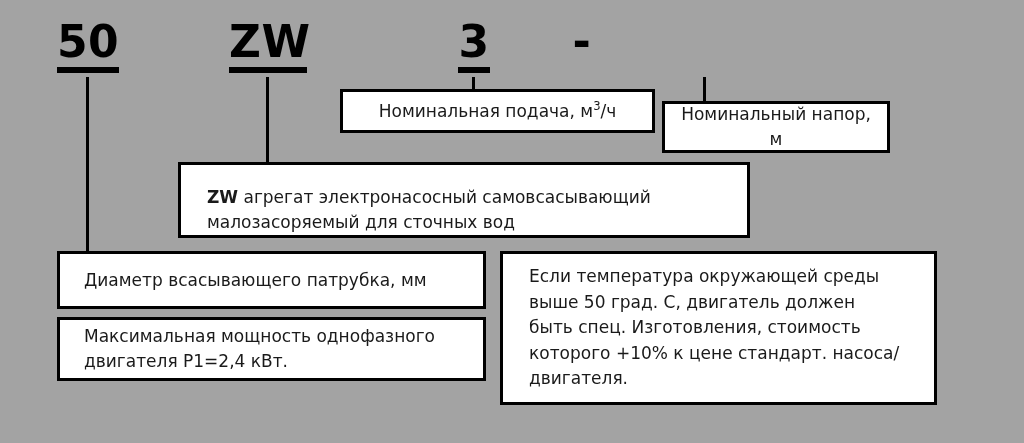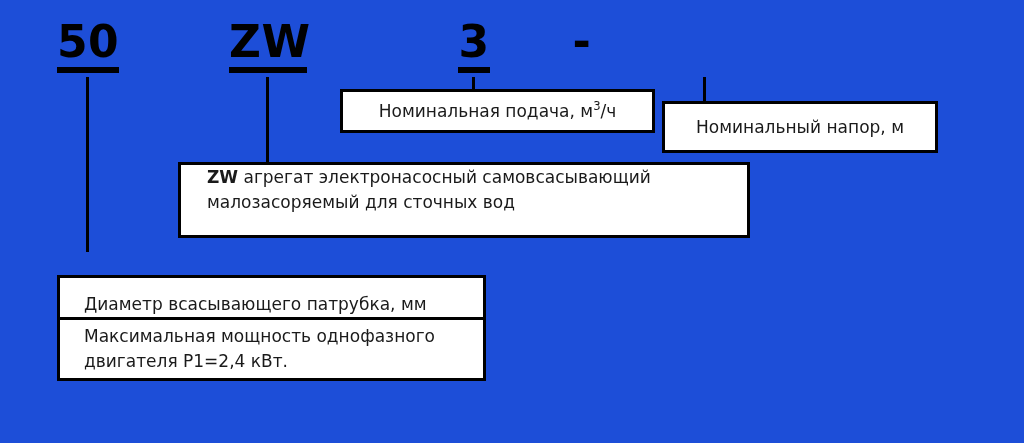--- a/index.html
+++ b/index.html
@@ -7,21 +7,21 @@
     padding: 0;
     background: #ffffff;
   }
   body {
     font-family: "DejaVu Sans", "Liberation Sans", sans-serif;
   }
   #canvas {
     position: relative;
     width: 1024px;
     height: 443px;
-    background: #1d4ed8;
+    background: #a3a3a3;
     overflow: hidden;
   }
 
   
   .code-token {
     position: absolute;
     font-weight: bold;
     font-size: 44px;
     line-height: 1;
     color: #000000;
@@ -59,21 +59,21 @@
     box-sizing: border-box;
   }
   .box-text.centered {
     text-align: center;
     padding: 0 10px;
   }
   .box.align-top {
     align-items: flex-start;
   }
   .box.align-top .box-text {
-    padding-top: 0;
+    padding-top: 20px;
   }
   .bold-lead {
     font-weight: bold;
   }
   sup {
     font-size: 0.68em;
     vertical-align: super;
     line-height: 0;
   }
 </style>
@@ -106,32 +106,35 @@
   <div class="vline" style="left:472px; top:77px; height:26px;"></div>
 
   <div class="vline" style="left:703px; top:77px; height:26px;"></div>
 
   <div class="box" style="left:340px; top:89px; width:315px; height:44px;">
     <div class="box-text centered">
       <span>Номинальная подача, м</span><sup>3</sup><span>/ч</span>
     </div>
   </div>
 
-  <div class="box" style="left:662px; top:101px; width:276px; height:52px;">
+  <div class="box" style="left:662px; top:101px; width:228px; height:52px;">
     <div class="box-text centered">Номинальный напор, м</div>
   </div>
 
   <div class="box align-top" style="left:178px; top:162px; width:572px; height:76px;">
     <div class="box-text" style="padding-left:26px; padding-right:20px;">
       <span class="bold-lead">ZW</span><span> агрегат электронасосный самовсасывающий малозасоряемый для сточных вод</span>
     </div>
   </div>
 
-  <div class="box" style="left:57px; top:251px; width:429px; height:58px;margin-top:24px;">
+  <div class="box" style="left:57px; top:251px; width:429px; height:58px;">
     <div class="box-text" style="padding-left:24px;">Диаметр всасывающего патрубка, мм</div>
   </div>
 
   <div class="box" style="left:57px; top:317px; width:429px; height:64px;">
     <div class="box-text" style="padding-left:24px; padding-right:34px;">Максимальная мощность однофазного двигателя Р1=2,4 кВт.</div>
   </div>
 
+  <div class="box" style="left:500px; top:251px; width:437px; height:154px;">
+    <div class="box-text" style="padding-left:26px; padding-right:30px; line-height:1.5;">Если температура окружающей среды выше 50 град. С, двигатель должен быть спец. Изготовления, стоимость которого +10% к цене стандарт. насоса/двигателя.</div>
+  </div>
 
 </div>
 
 </body></html>

